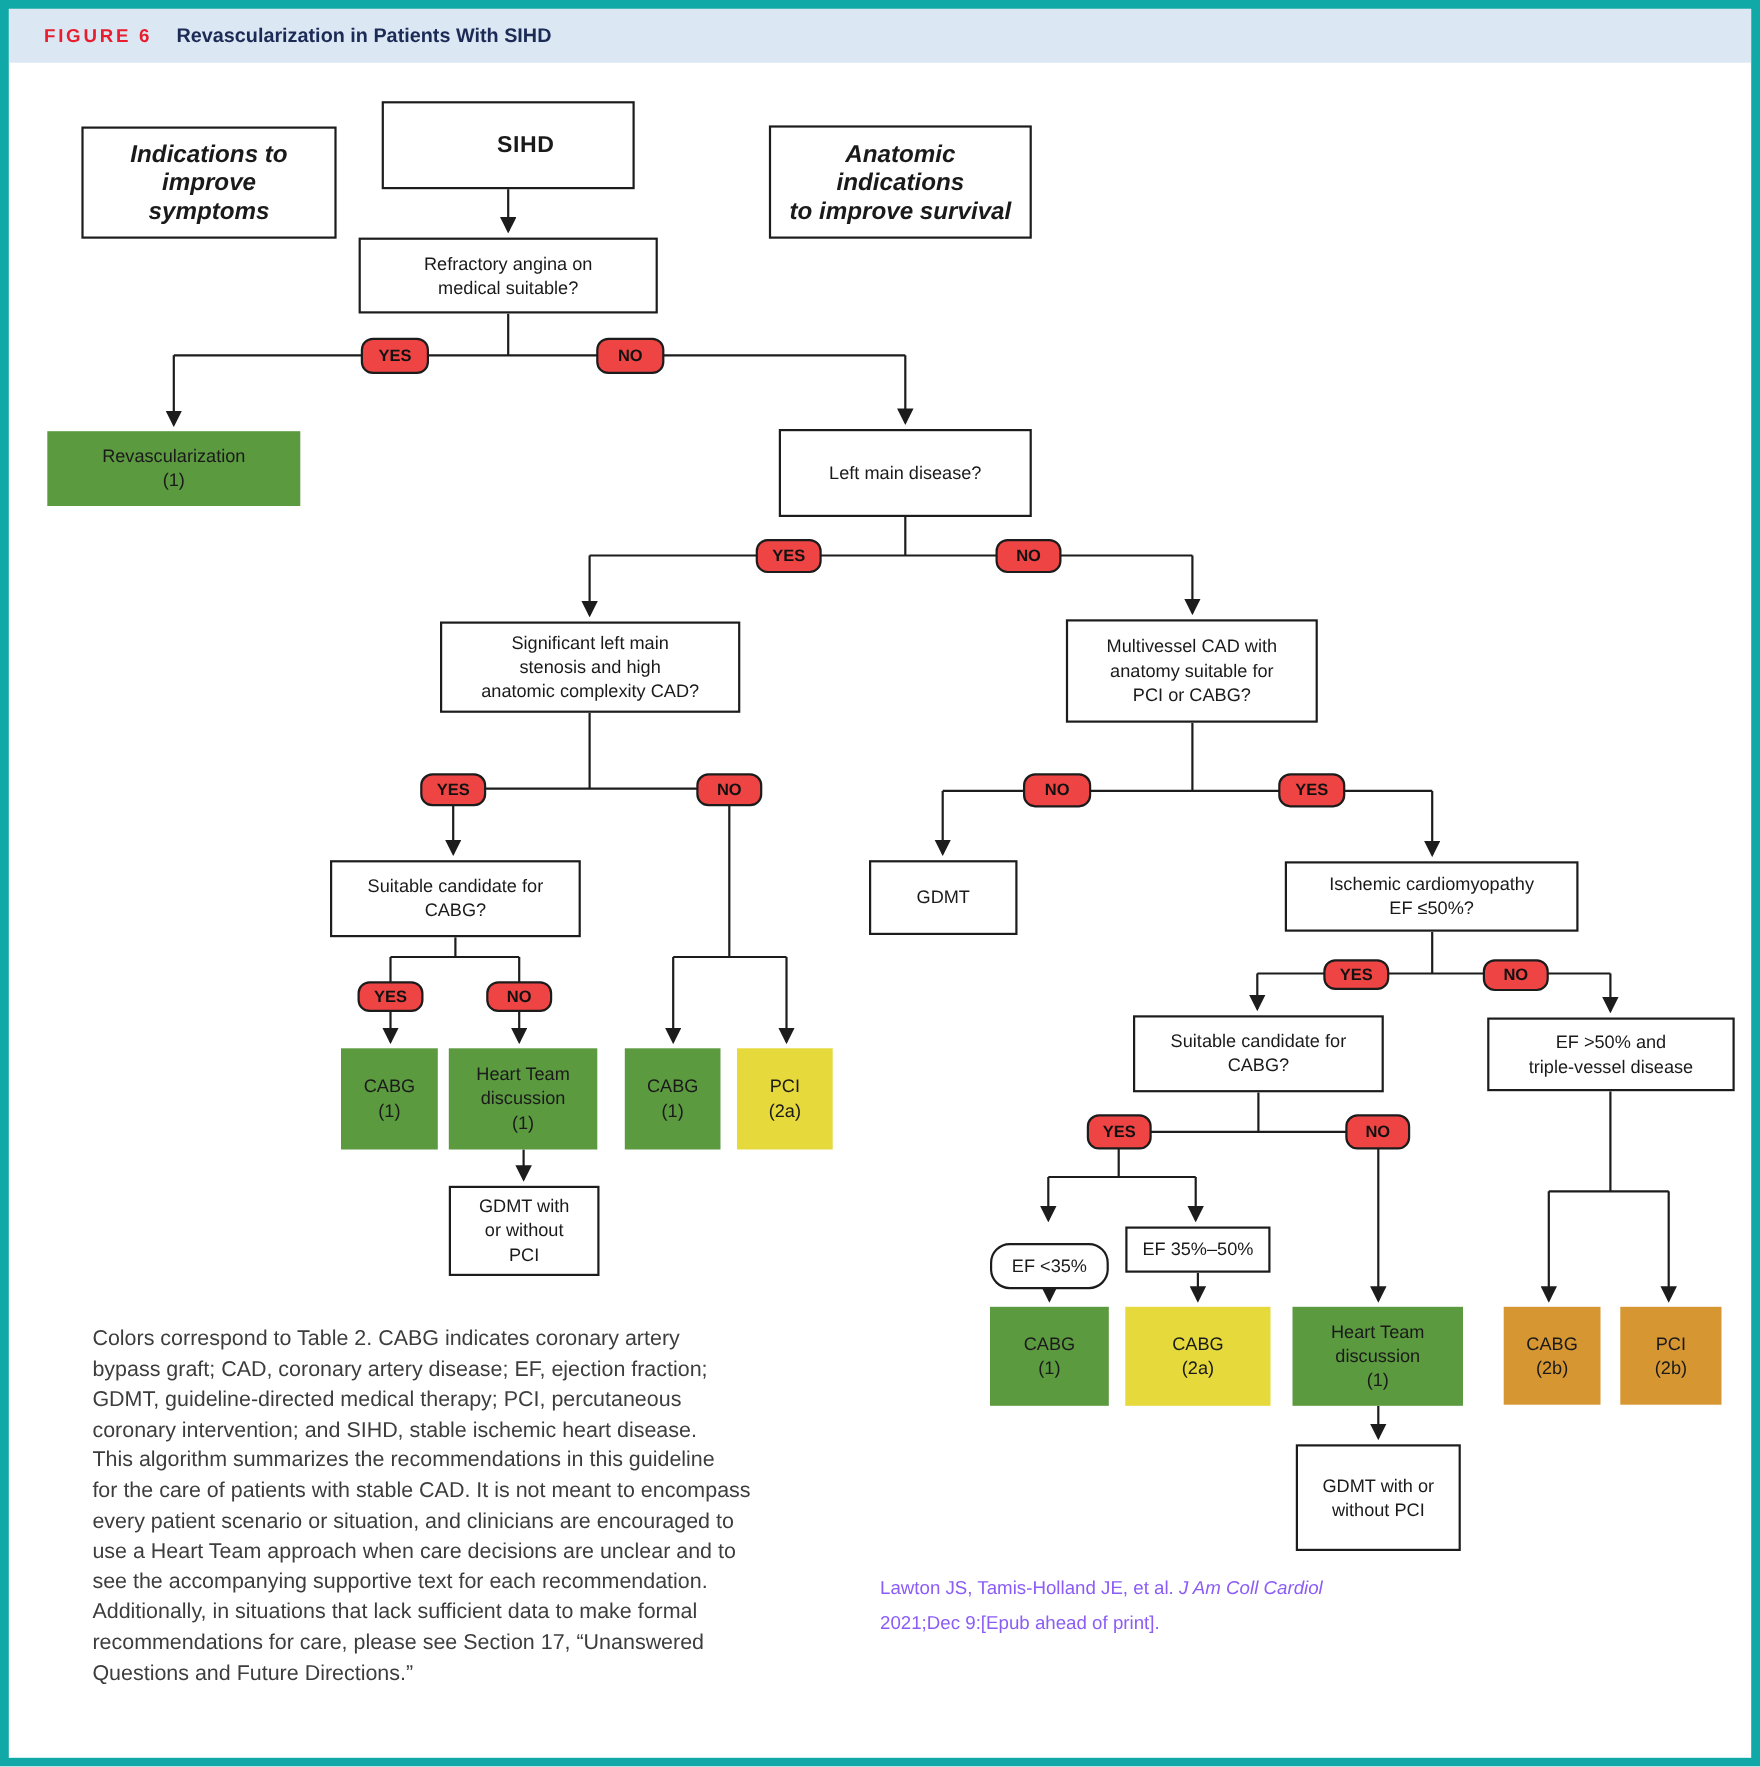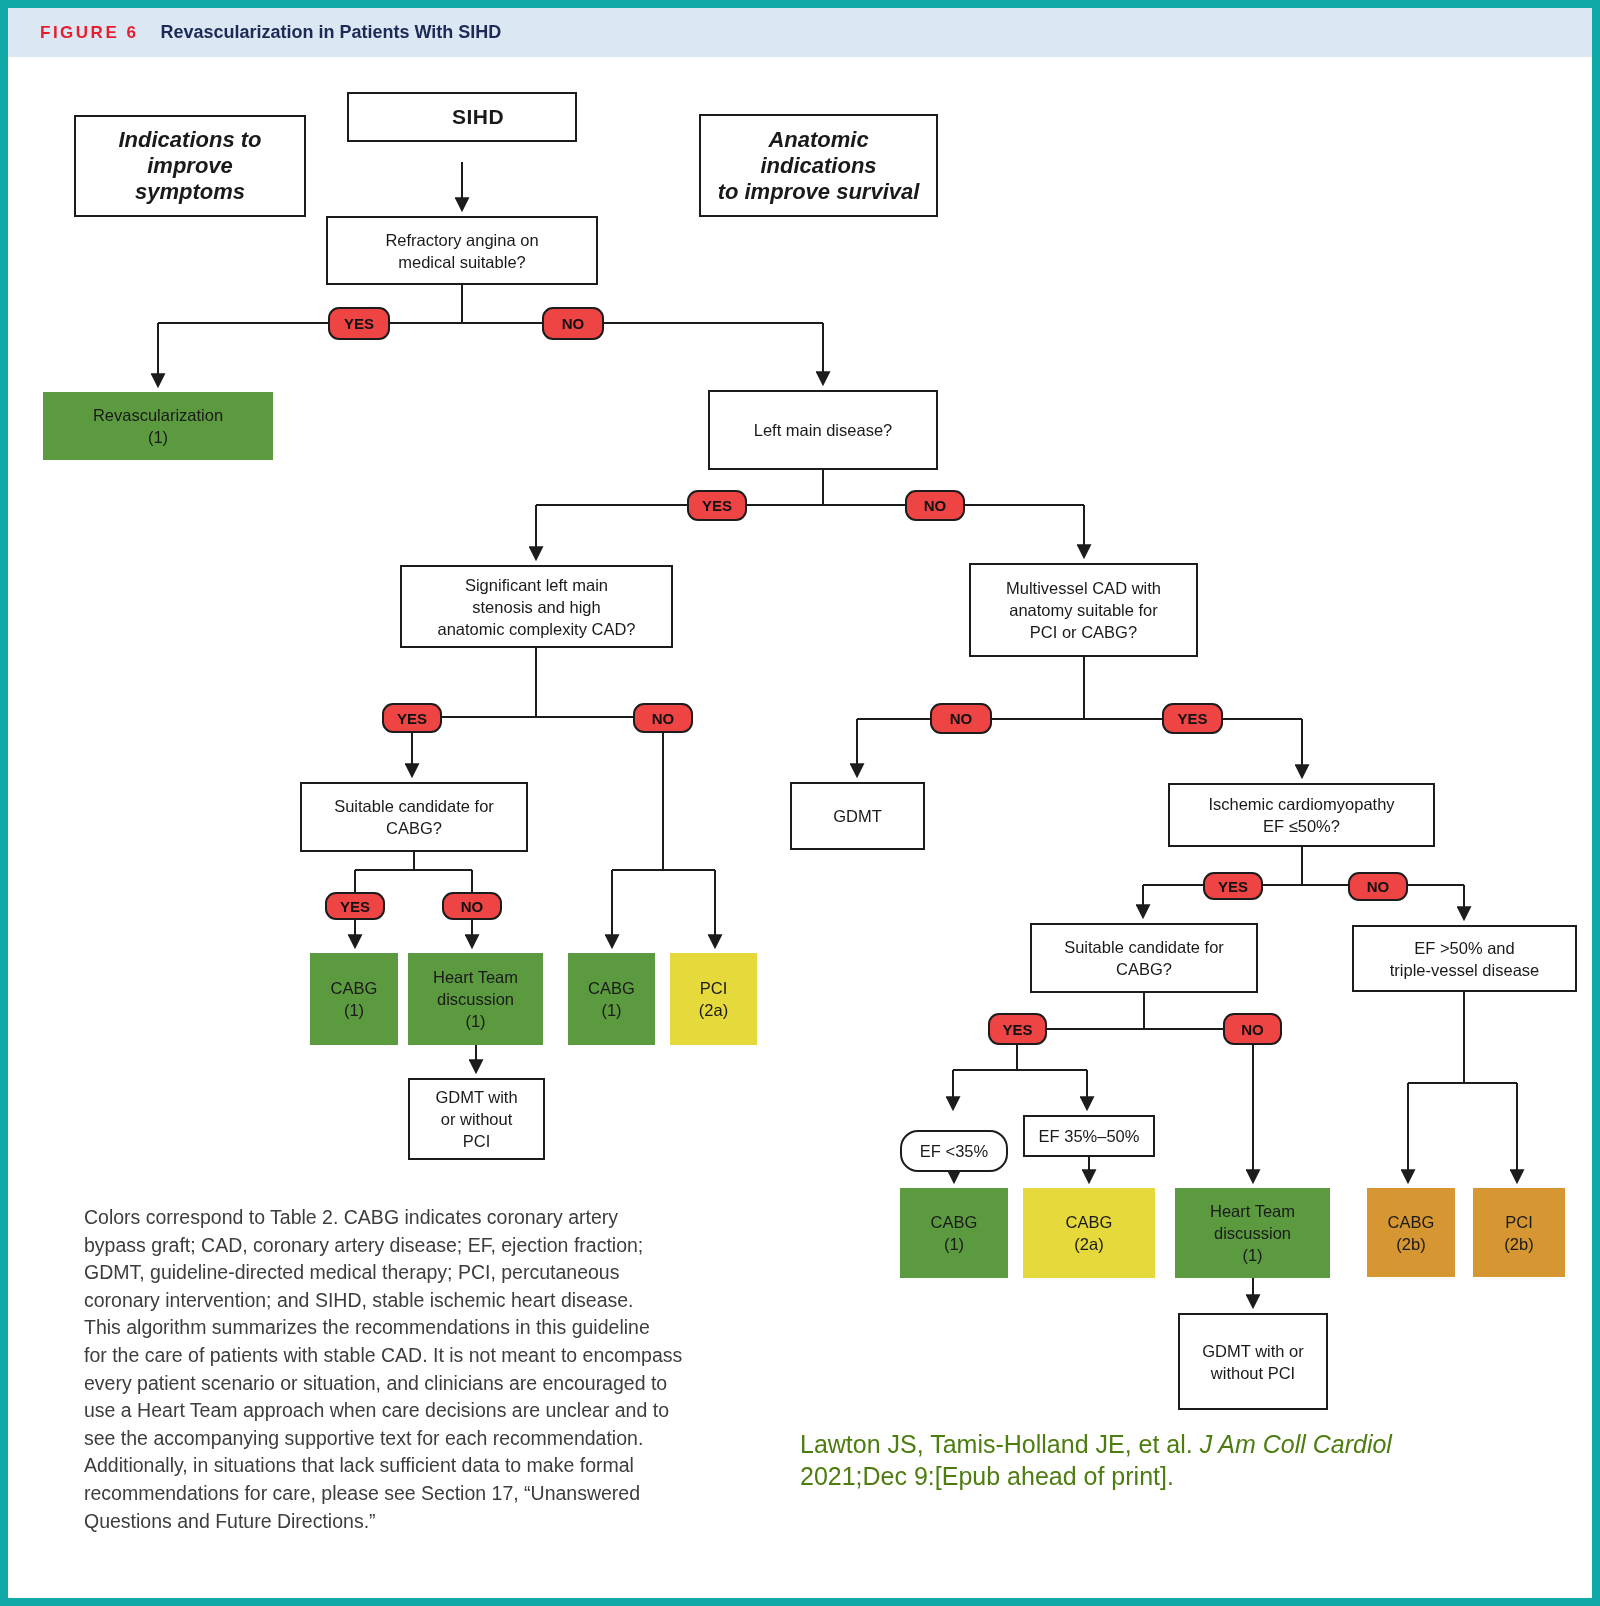--- a/index.html
+++ b/index.html
@@ -21,21 +21,21 @@
   .yellow{background:#e5d93c;border:none;}
   .orange{background:#d69632;border:none;}
   .lbl-side{font-weight:bold;font-style:italic;font-size:22px;line-height:26px;
        border-width:2.5px;margin-left:36px;}
   .sihd{font-weight:bold;font-size:21px;letter-spacing:.5px;}
   .pill{position:absolute;box-sizing:border-box;display:flex;align-items:center;
        justify-content:center;background:#ef4444;border:2.5px solid #1c1c1c;
        border-radius:11px;font-weight:bold;font-size:15px;color:#111;}
   .caption{position:absolute;left:76px;top:1196px;width:710px;color:#3d3d3d;
        font-size:19.5px;line-height:27.6px;white-space:pre-line;}
-  .cite{position:absolute;left:792px;top:1420px;color:#4d7c0f;font-size:25px;
+  .cite{position:absolute;left:792px;top:1420px;color:#8b5cf6;font-size:17px;
        line-height:32px;}
   .cite .it{font-style:italic;}
 </style>
 </head>
 <body>
 
 <div id="fig">
 
   <div class="hdr">
     <span class="figlbl">FIGURE 6</span>
@@ -91,21 +91,21 @@
       <path d="M1400 1075 H1509"></path>
       <path d="M1400 1075 V1174" marker-end="url(#ah)"></path>
       <path d="M1509 1075 V1174" marker-end="url(#ah)"></path>
       <path d="M1245 1270 V1299" marker-end="url(#ah)"></path>
     </g>
   </svg>
 
   <div class="node plain lbl-side" style="left:30px;top:107px;width:232px;height:102px;">Indications to
 improve
 symptoms</div>
-  <div class="node plain sihd" style="left:339px;top:84px;width:230px;height:50px;padding-left:32px;">SIHD</div>
+  <div class="node plain sihd" style="left:339px;top:84px;width:230px;height:80px;padding-left:32px;">SIHD</div>
   <div class="node plain lbl-side" style="left:655px;top:106px;width:239px;height:103px;">Anatomic
 indications
 to improve survival</div>
 
   <div class="node plain" style="left:318px;top:208px;width:272px;height:69px;">Refractory angina on
 medical suitable?</div>
 
   <div class="node green" style="left:35px;top:384px;width:230px;height:68px;">Revascularization
 (1)</div>
   <div class="node plain" style="left:700px;top:382px;width:230px;height:80px;">Left main disease?</div>

